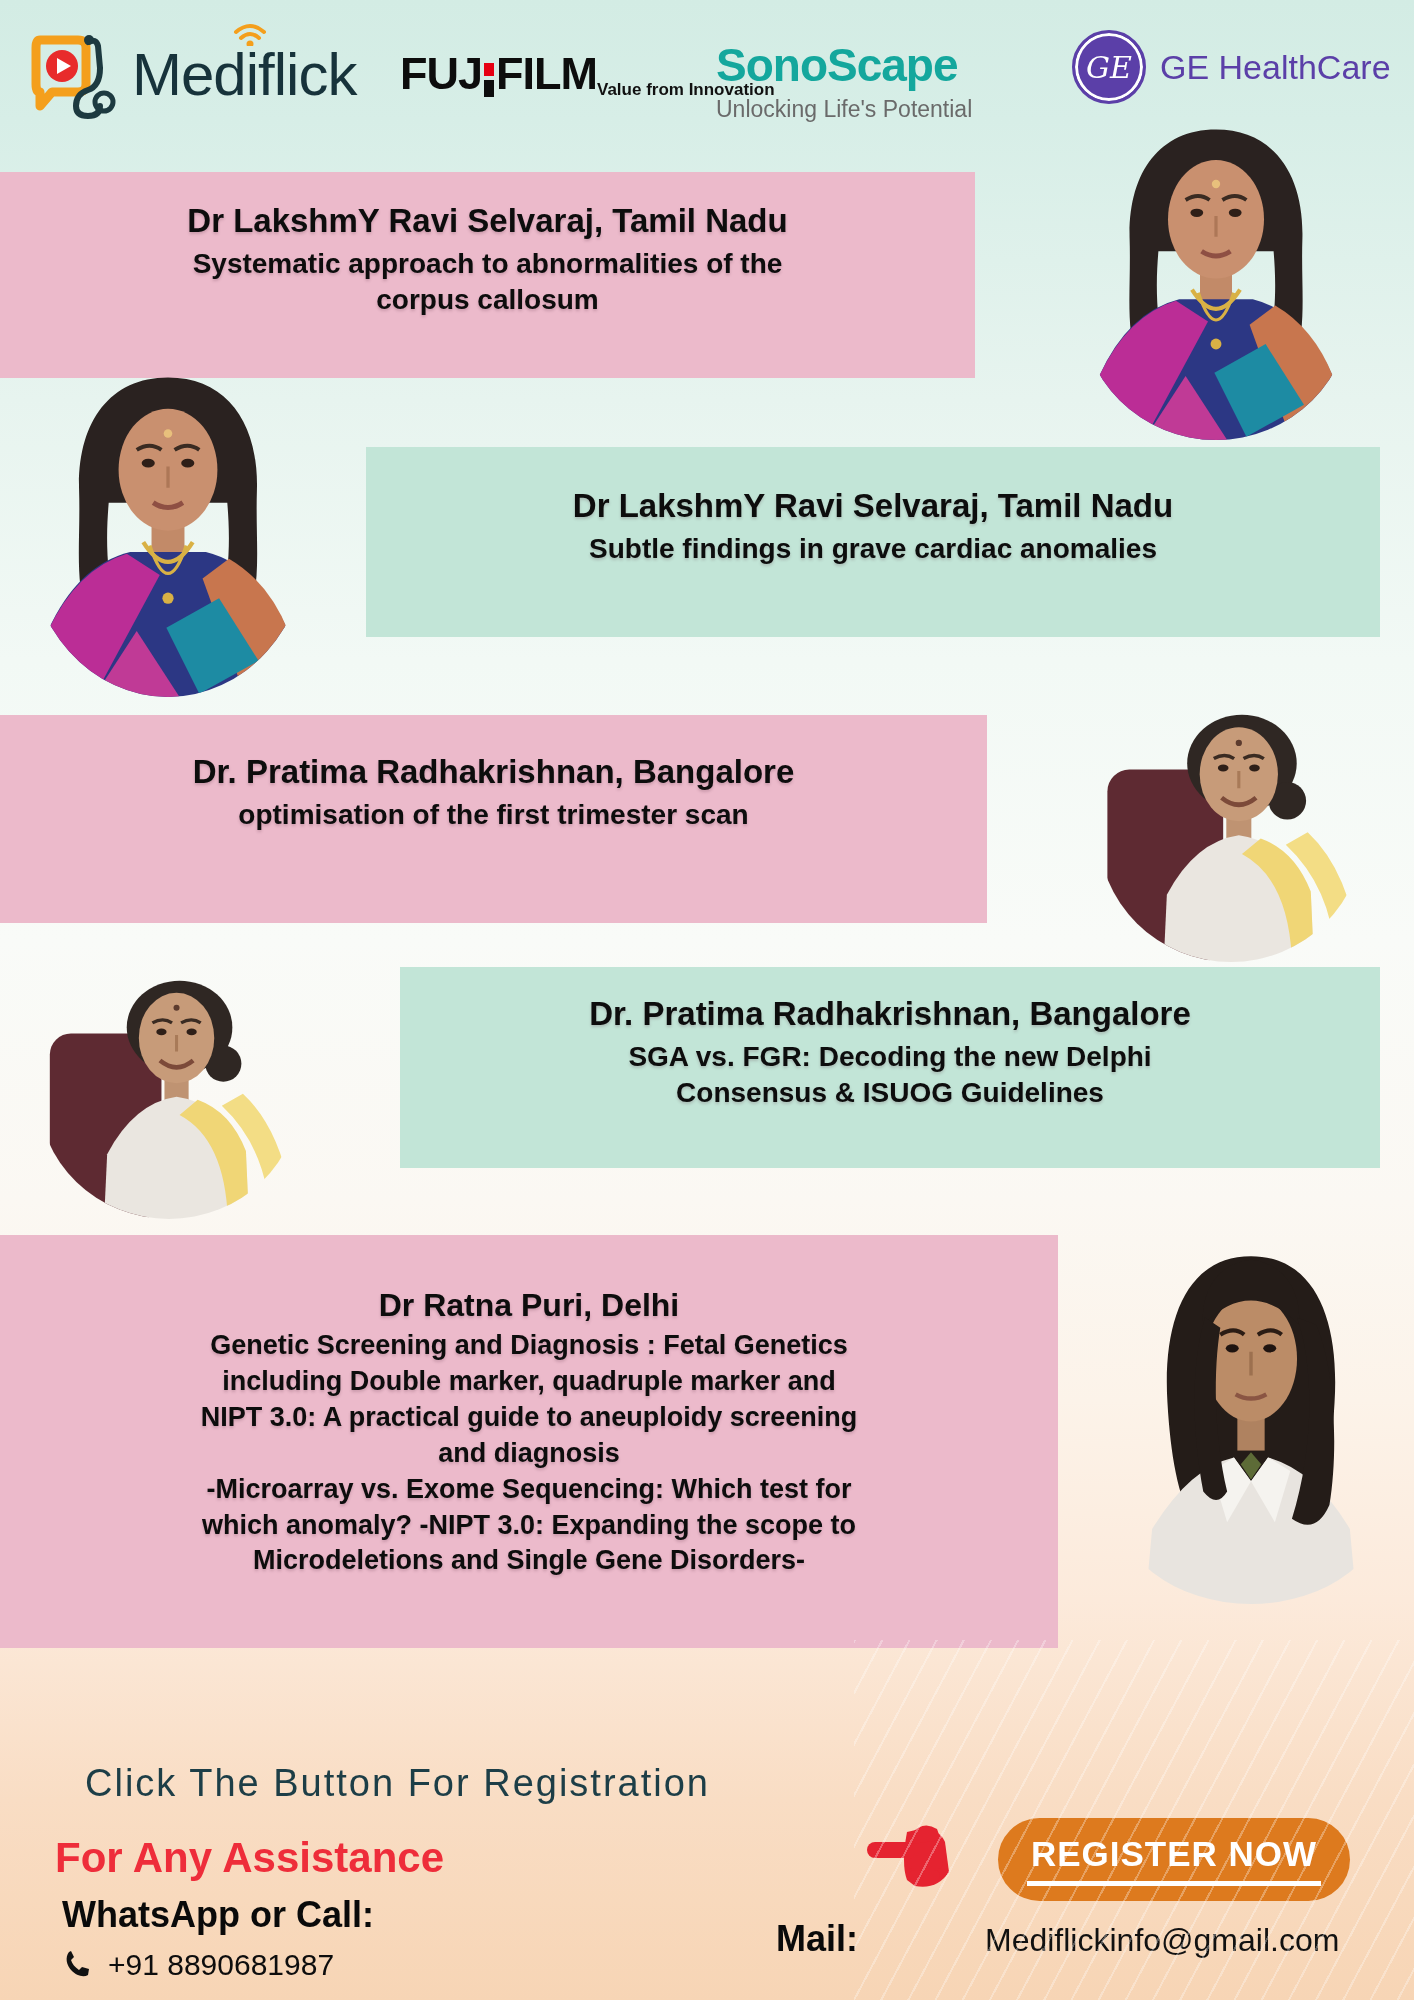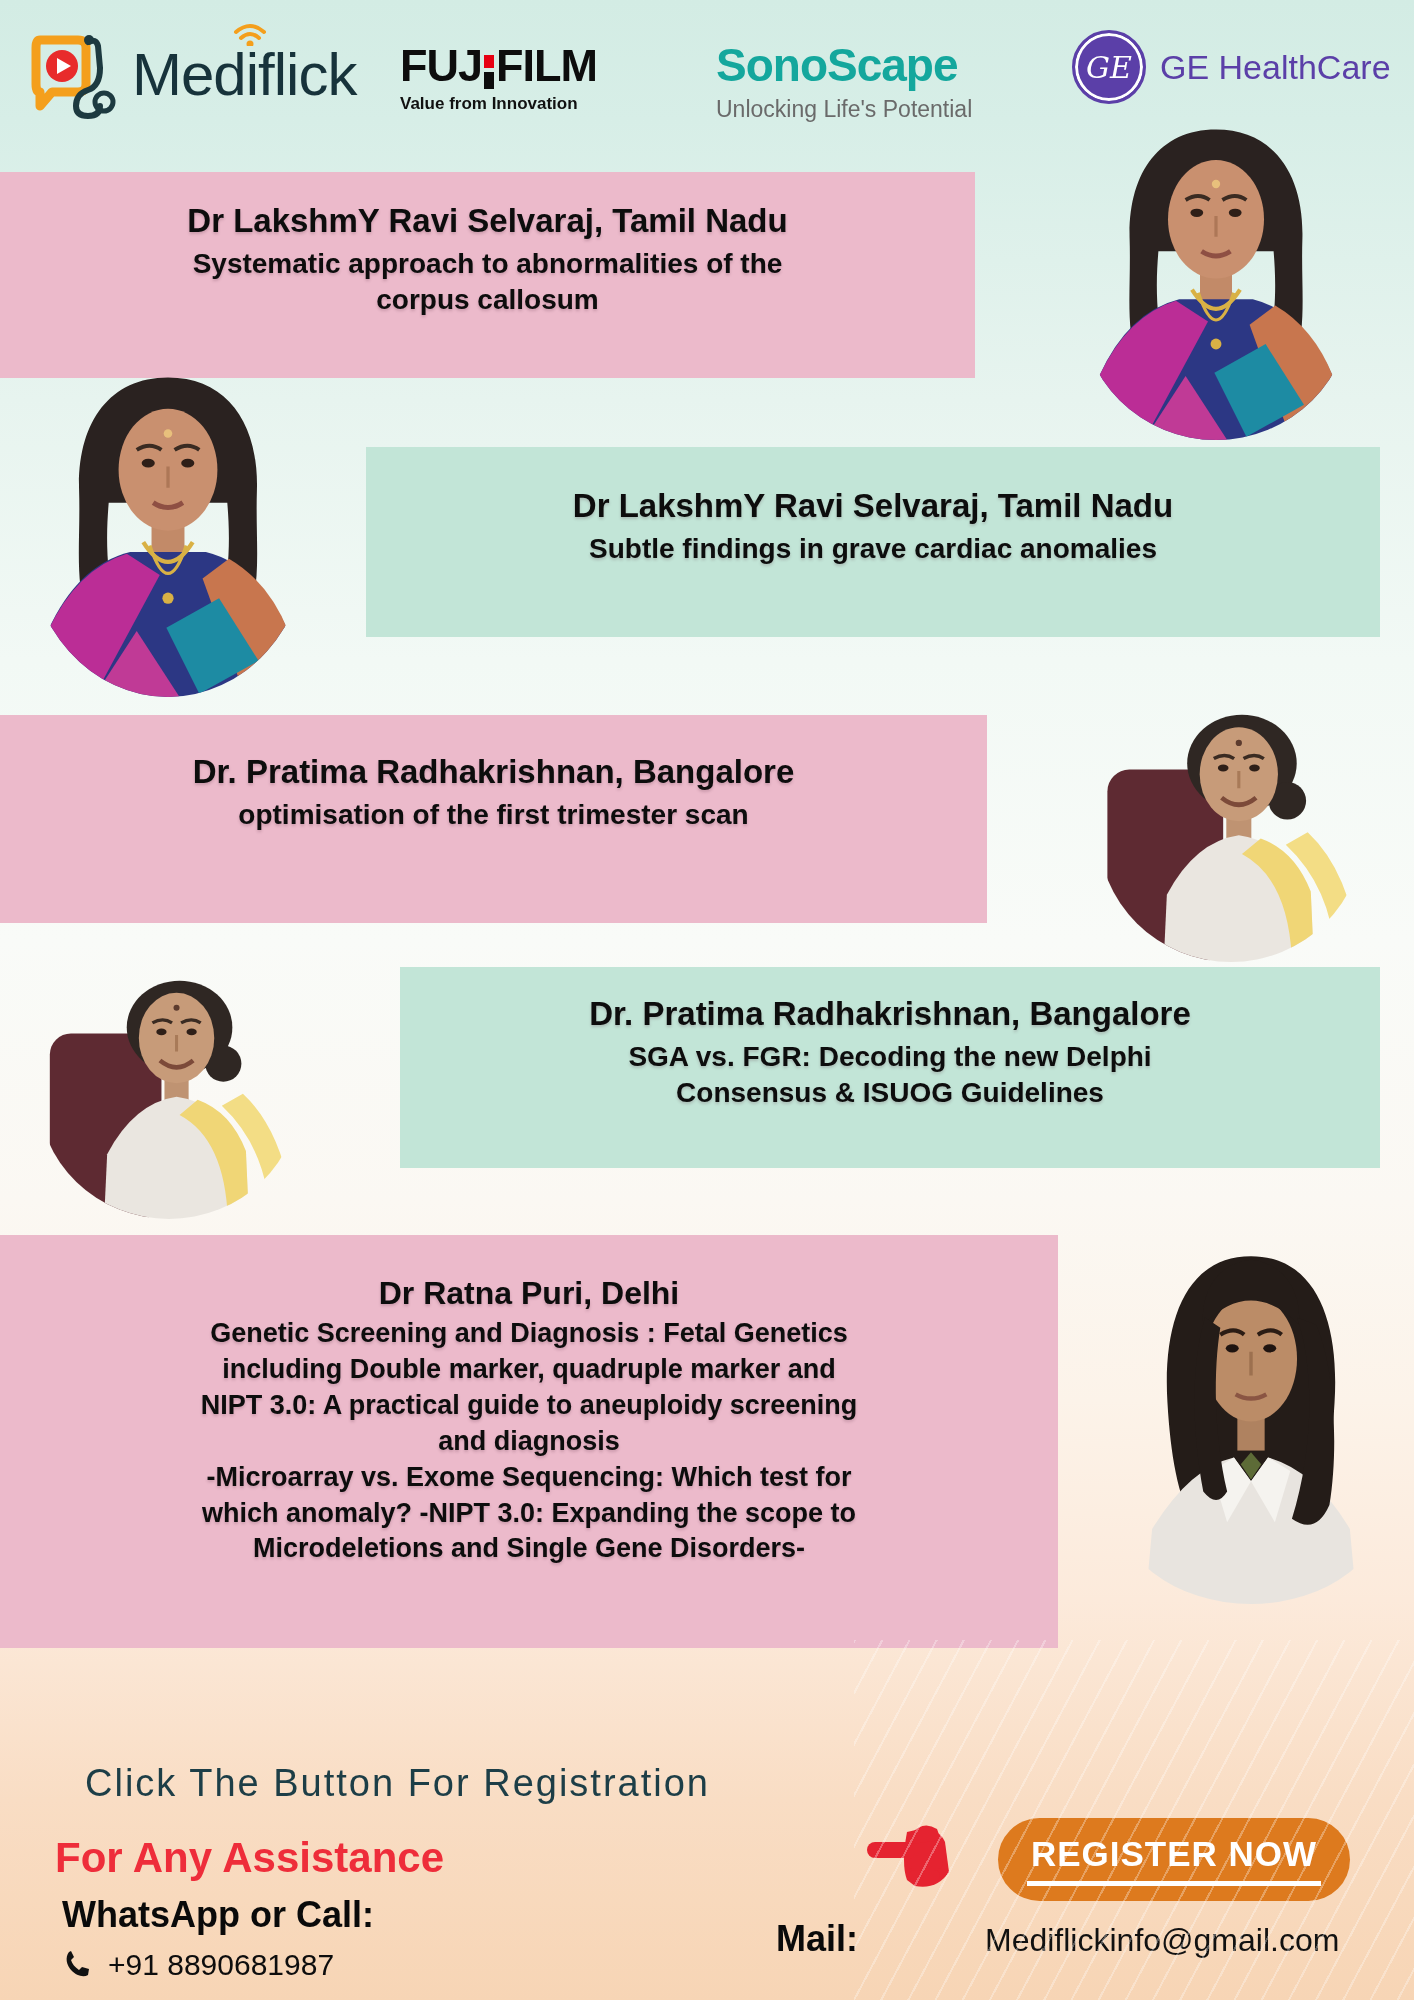--- a/index.html
+++ b/index.html
@@ -9,21 +9,21 @@
   .page::after{content:"";position:absolute;right:0;top:1640px;width:560px;height:360px;
     background:repeating-linear-gradient(118deg,rgba(255,255,255,.55) 0 2px,rgba(255,255,255,0) 2px 24px);
     opacity:.55;pointer-events:none;}
 
   
   .logo{position:absolute;display:flex;align-items:center;}
   .mediflick{left:26px;top:28px;}
   .mf-word-wrap{position:relative;margin-left:10px;}
   .mf-word{font-size:60px;font-weight:normal;color:#17333b;letter-spacing:-1px;}
   .wifi{position:absolute;left:96px;top:-22px;}
-  .fujifilm{left:400px;top:40px;flex-direction:column;align-items:flex-start;}
+  .fujifilm{left:400px;top:48px;flex-direction:row;align-items:flex-end;}
   .fuji-word{font-size:45px;font-weight:900;color:#0d0d0d;letter-spacing:-1px;display:flex;align-items:flex-end;}
   .fuji-i{display:inline-flex;flex-direction:column;justify-content:flex-end;width:10px;height:34px;margin:0 2px 3px 2px;}
   .fuji-i .red{height:13px;background:#e60012;}
   .fuji-i .gap{height:4px;}
   .fuji-i .blk{height:17px;background:#0d0d0d;}
   .fuji-tag{font-size:17px;font-weight:bold;color:#111;margin-top:2px;}
   .sonoscape{left:716px;top:38px;flex-direction:column;align-items:flex-start;}
   .sono-word{font-size:46px;font-weight:800;color:#14a79d;letter-spacing:-1px;}
   .sono-tag{font-size:23px;color:#6a6a6a;margin-top:4px;}
   .ge{left:1072px;top:30px;}
@@ -34,21 +34,21 @@
   
   .banner{position:absolute;display:flex;flex-direction:column;align-items:center;box-sizing:border-box;text-align:center;color:#0d0d0d;}
   .banner .speaker{font-weight:bold;font-size:33px;text-shadow:0 2px 3px rgba(80,40,60,.22);}
   .banner .topic{font-weight:bold;font-size:28px;line-height:1.3;white-space:pre-line;margin-top:6px;text-shadow:0 2px 3px rgba(80,40,60,.22);}
   .pink{background:#ecbacb;}
   .mint{background:#c2e5d7;}
   .s1{left:0;top:172px;width:975px;height:206px;padding-top:30px;}
   .s2{left:366px;top:447px;width:1014px;height:190px;padding-top:40px;}
   .s3{left:0;top:715px;width:987px;height:208px;padding-top:38px;}
   .s4{left:400px;top:967px;width:980px;height:201px;padding-top:28px;}
-  .s5{left:0;top:1235px;width:1058px;height:413px;padding-top:40px;}
+  .s5{left:0;top:1235px;width:1058px;height:413px;padding-top:52px;}
   .s5 .speaker{font-size:32px;}
   .s5 .topic{font-size:27px;line-height:1.33;margin-top:4px;}
 
   
   .photo{position:absolute;overflow:hidden;}
   .photo svg{display:block;width:100%;height:100%;}
   .ph1{left:1080px;top:118px;width:272px;height:322px;border-radius:0 0 50% 50% / 0 0 42% 42%;}
   .ph2{left:28px;top:325px;width:280px;height:372px;border-radius:0 0 50% 50% / 0 0 42% 42%;}
   .ph3{left:1098px;top:688px;width:266px;height:274px;border-radius:0 0 50% 50% / 0 0 48% 48%;}
   .ph4{left:38px;top:955px;width:262px;height:264px;border-radius:0 0 50% 50% / 0 0 48% 48%;}

